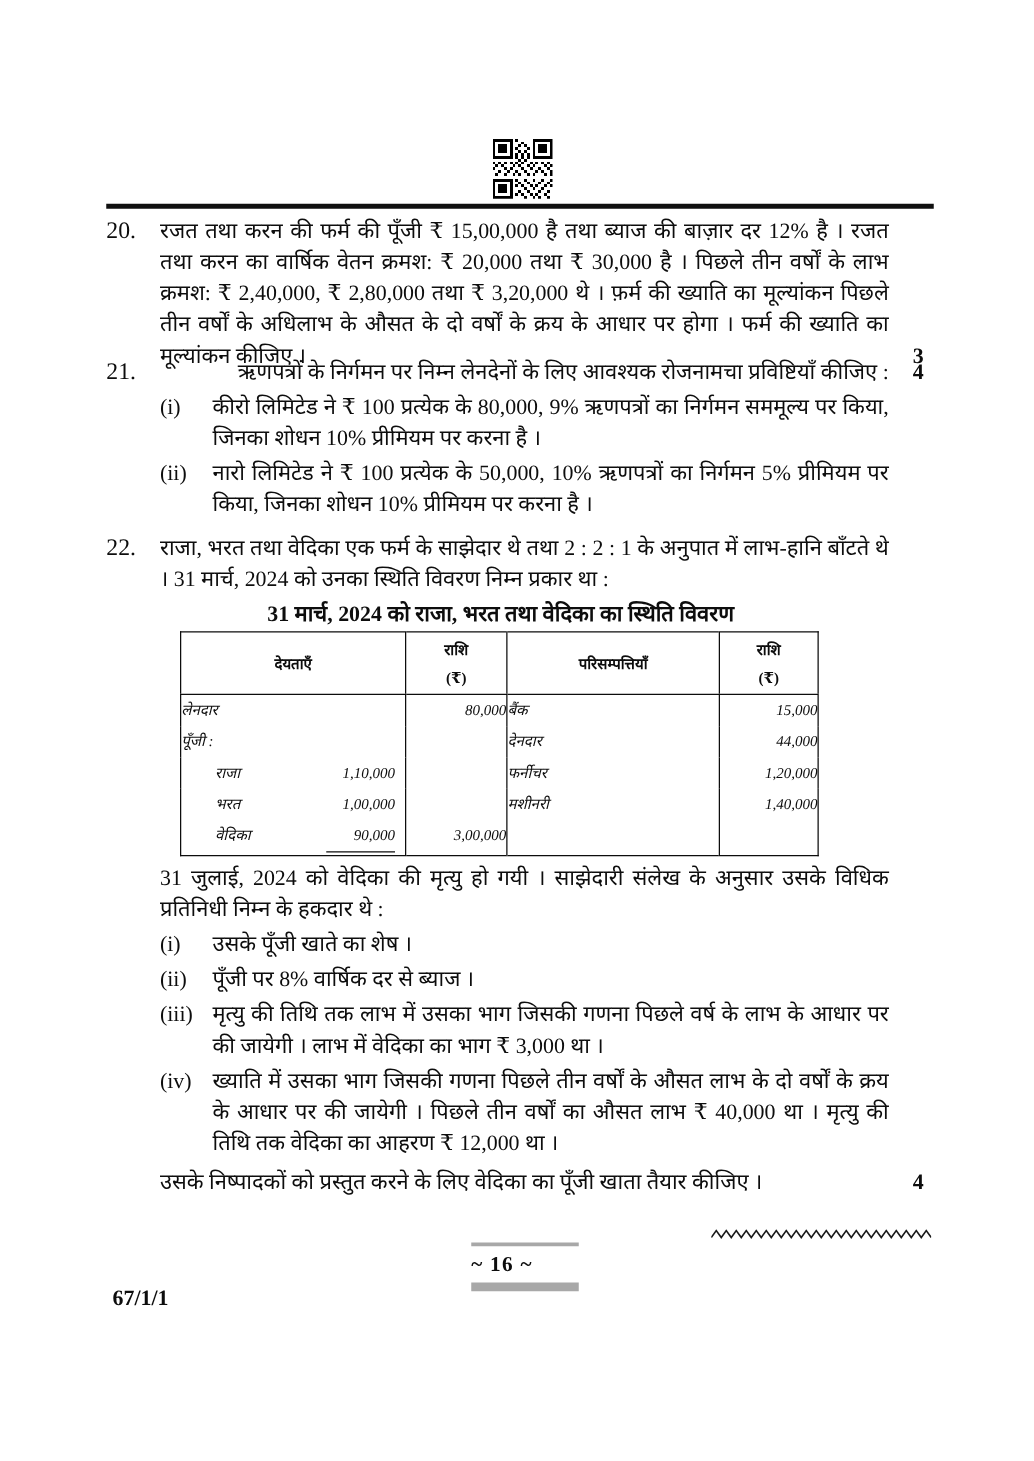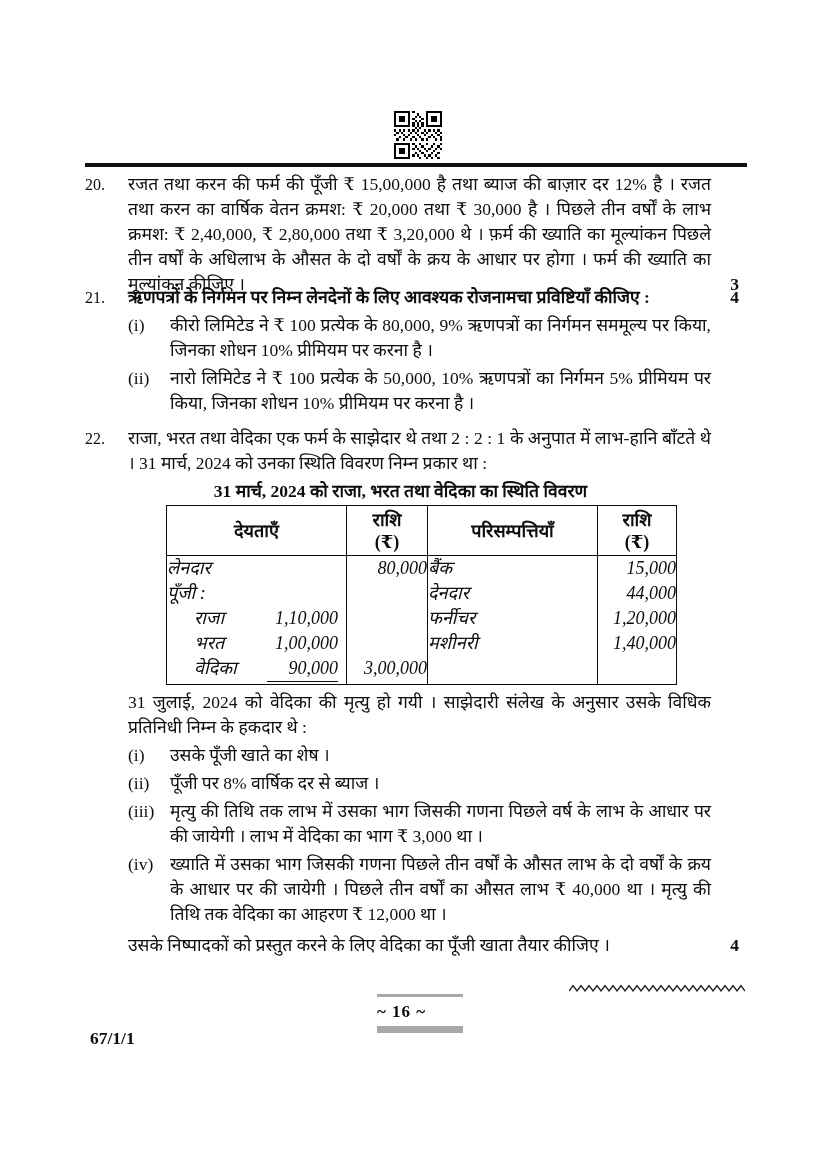--- a/index.html
+++ b/index.html
@@ -9,35 +9,35 @@
     font-family:"Liberation Serif","DejaVu Serif",serif;
   }
   
   .qr{position:absolute;top:111px;left:394px;width:48px;height:48px;}
   .top-rule{position:absolute;top:163px;left:85px;width:662px;height:3.5px;background:#101010;}
   
   .question{position:absolute;left:85px;width:660px;display:flex;}
   #q20{top:172px;}
   #q21{top:285px;}
   #q22{top:426px;}
-  .qnum{flex:none;width:43px;font-size:16px;line-height:25px;}
+  .qnum{flex:none;width:43px;font-size:19px;line-height:25px;}
   .qbody{flex:1;position:relative;min-width:0;}
   .qtext{margin:0;font-size:17.5px;line-height:25px;text-align:justify;padding-right:34px;}
-  .qtext.noju{text-align:left;font-weight:bold;}
+  .qtext.noju{text-align:right;}
   .marks{position:absolute;right:6px;font-weight:bold;font-size:17.5px;line-height:25px;}
   .marks.at-top{top:0;}
   .marks.at-bottom{bottom:0;}
   .subitem{display:flex;margin-top:3px;font-size:17.5px;line-height:25px;}
   .si-label{flex:none;width:42px;}
   .si-text{flex:1;margin:0;text-align:justify;padding-right:34px;}
   
   .table-title{margin:3px 0 2px 0;font-size:17.5px;line-height:24px;font-weight:bold;text-align:center;width:545px;}
   table.bs{
-    border-collapse:collapse;table-layout:fixed;width:510px;margin-left:38px;
-    font-size:18px;
+    border-collapse:collapse;table-layout:fixed;width:510px;margin-left:16px;
+    font-size:12px;
   }
   table.bs col.c1{width:180px;} table.bs col.c2{width:81px;}
   table.bs col.c3{width:170px;} table.bs col.c4{width:79px;}
   table.bs{border:1.7px solid #0d0d0d;}
   table.bs th,table.bs td{padding:0;vertical-align:top;}
   table.bs .vsep{border-left:1.7px solid #0d0d0d;}
   table.bs thead th{border-bottom:1.7px solid #0d0d0d;font-weight:bold;text-align:center;height:49px;vertical-align:middle;line-height:22px;}
   table.bs tbody td{height:25px;line-height:25px;font-style:italic;}
   td.liab{padding-left:6px;}
   .lrow{display:flex;justify-content:space-between;padding-right:8px;}

